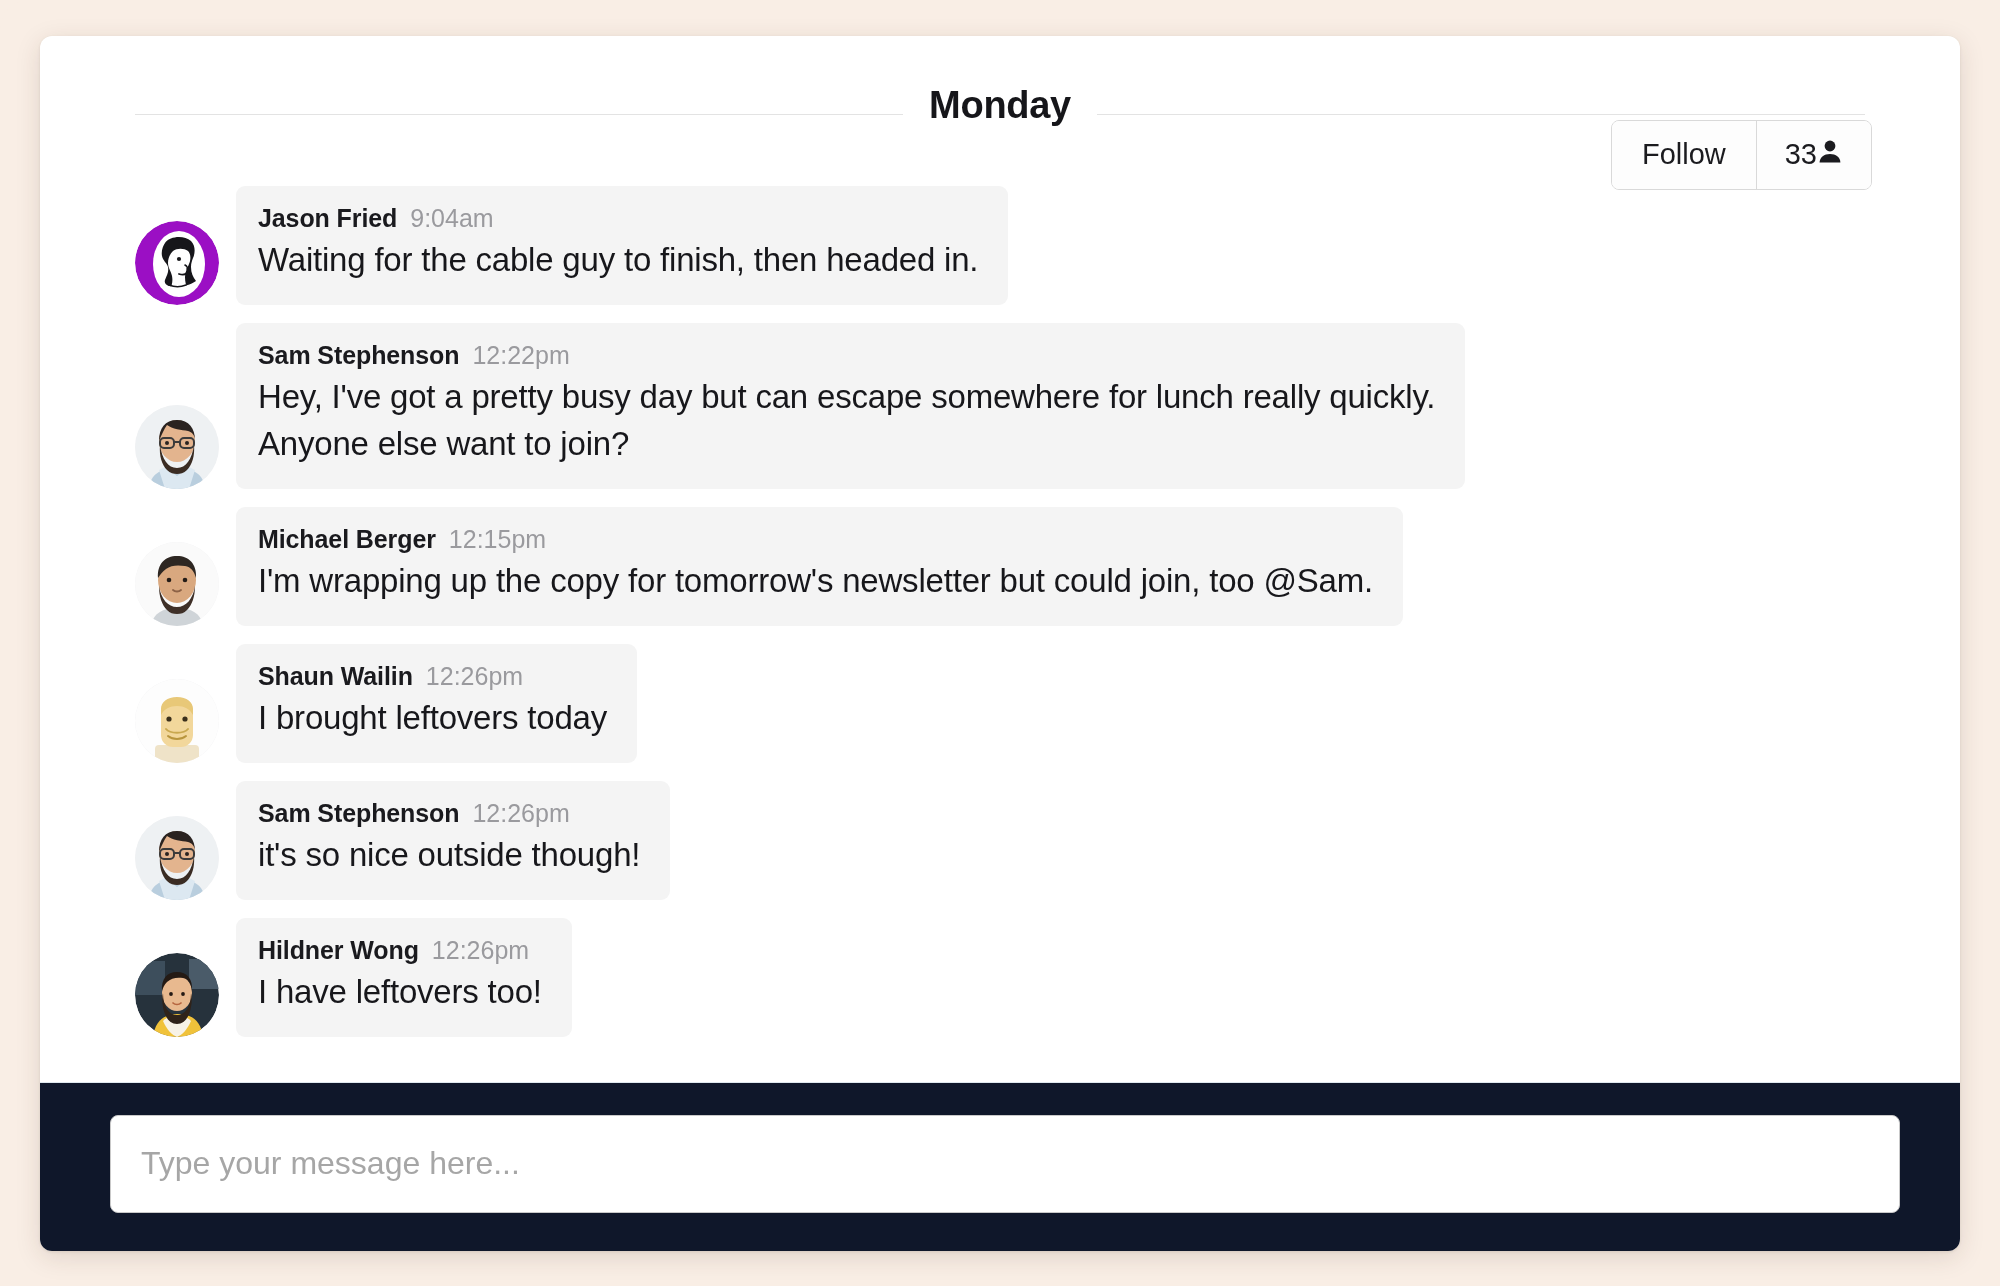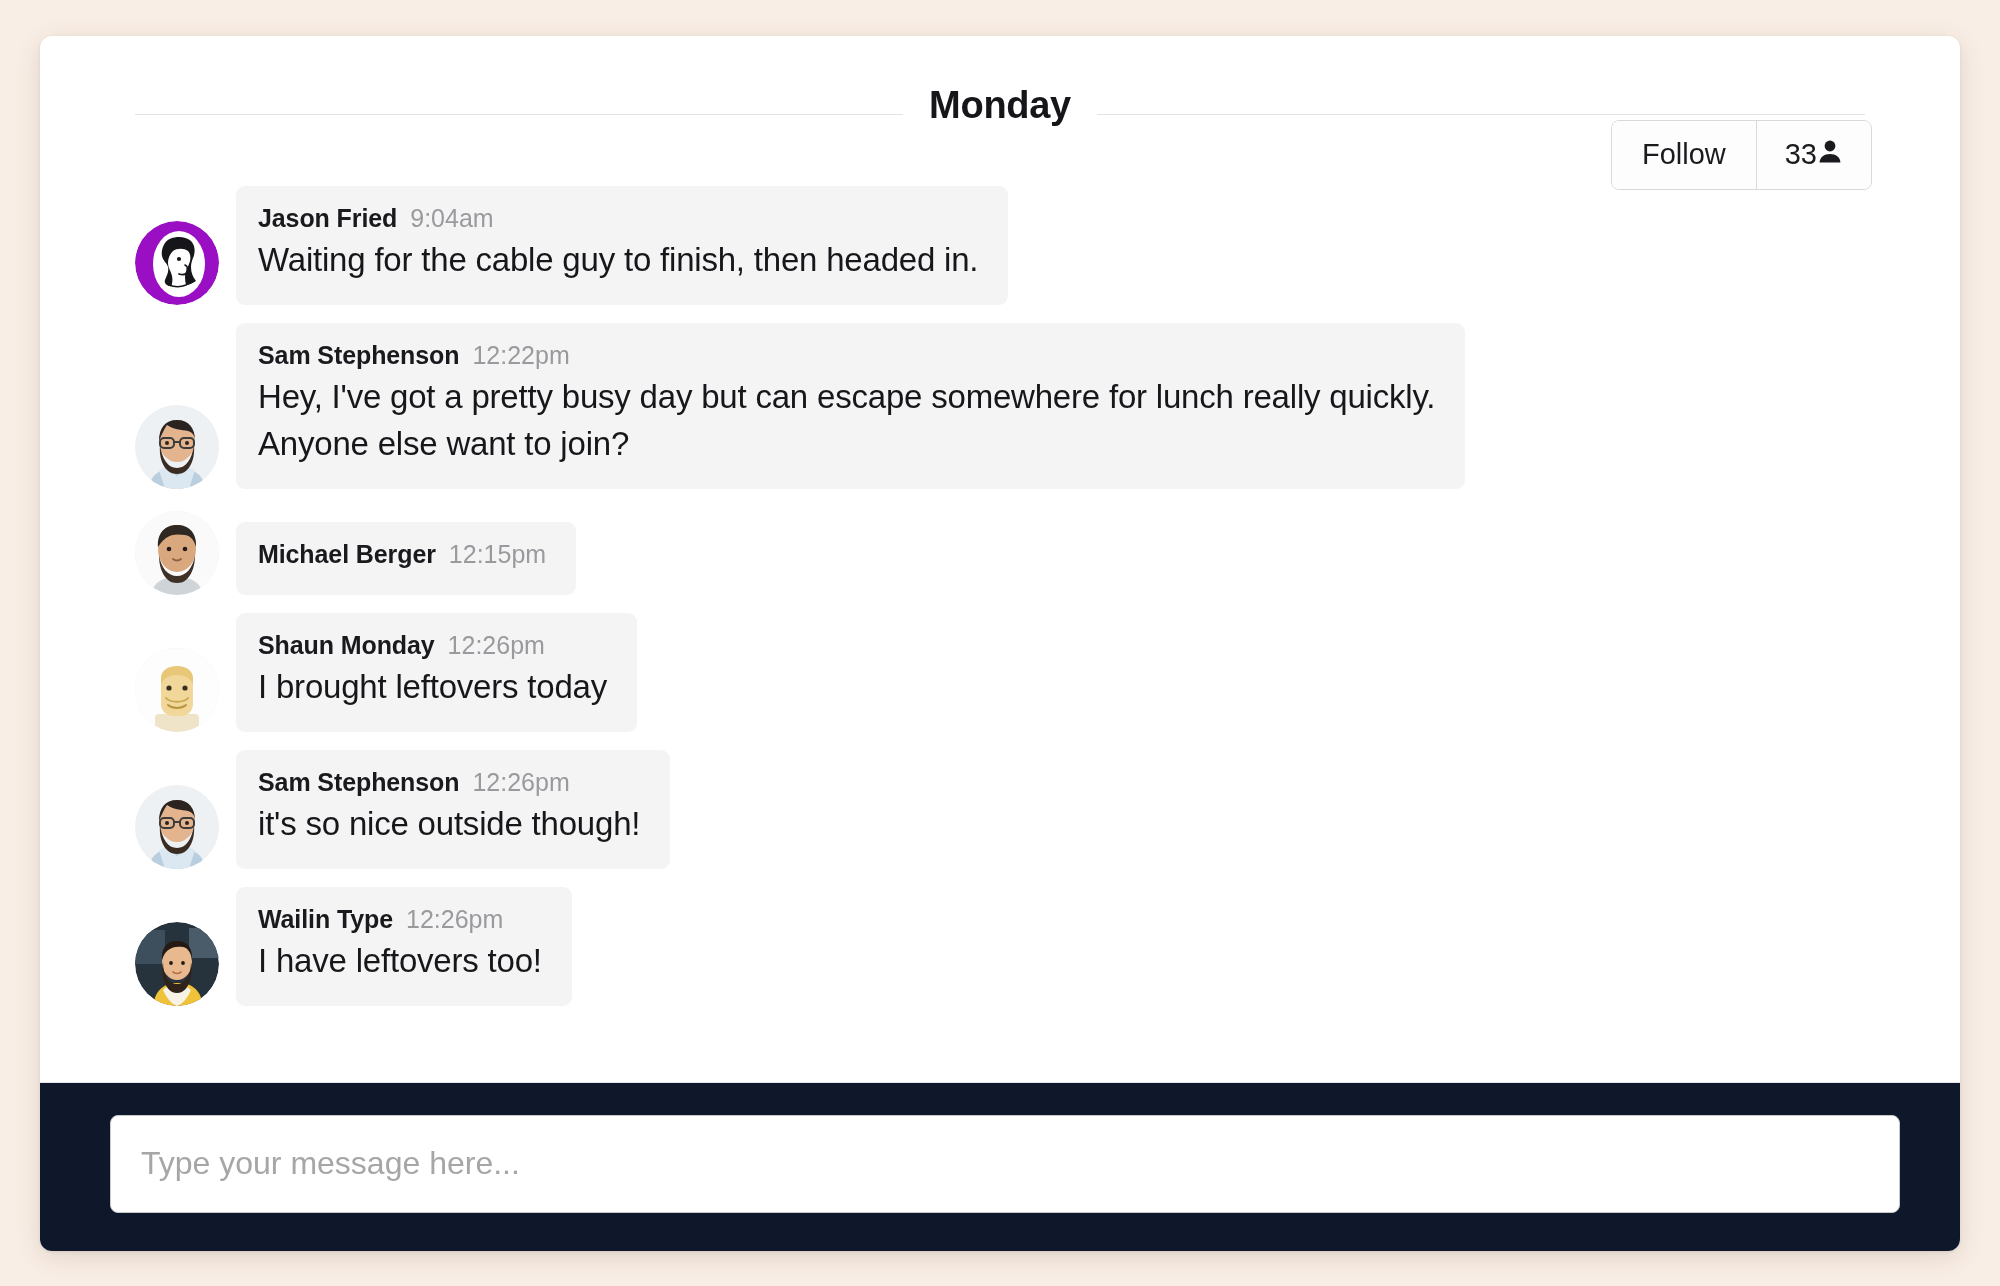--- a/index.html
+++ b/index.html
@@ -244,39 +244,40 @@
             <circle cx="34" cy="38" r="2.3" fill="#241c17"></circle>
             <circle cx="50" cy="38" r="2.3" fill="#241c17"></circle>
             <path d="M38 48c2 2 6 2 8 0" stroke="#8d6246" stroke-width="1.8" fill="none" stroke-linecap="round"></path>
           </svg>
         </div>
         <div class="bubble">
           <div class="meta">
             <span class="author">Michael Berger</span>
             <span class="time">12:15pm</span>
           </div>
+          <div class="body">I'm wrapping up the copy for tomorrow's newsletter but could join, too @Sam.</div>
         </div>
       </div>
 
       <div class="msg-row">
         <div class="avatar">
           <svg viewBox="0 0 84 84" aria-hidden="true">
             <circle cx="42" cy="42" r="42" fill="#fdfdfd"></circle>
             <rect x="20" y="66" width="44" height="18" rx="4" fill="#efe3c8"></rect>
             <rect x="26" y="20" width="32" height="48" rx="12" fill="#f2d79b"></rect>
             <path d="M26 30c0-7 6-12 16-12s16 5 16 12v6c-3-6-9-9-16-9s-13 3-16 9z" fill="#e8c878"></path>
             <circle cx="34" cy="40" r="2.6" fill="#3a2f1c"></circle>
             <circle cx="50" cy="40" r="2.6" fill="#3a2f1c"></circle>
             <path d="M31 50c4 5 18 5 22 0" stroke="#c9a84f" stroke-width="2" fill="none" stroke-linecap="round"></path>
             <path d="M33 57c5 4 13 4 18 0" stroke="#b8953d" stroke-width="2" fill="none" stroke-linecap="round"></path>
           </svg>
         </div>
         <div class="bubble">
           <div class="meta">
-            <span class="author">Shaun Monday</span>
+            <span class="author">Shaun Wailin</span>
             <span class="time">12:26pm</span>
           </div>
           <div class="body">I brought leftovers today</div>
         </div>
       </div>
 
       <div class="msg-row">
         <div class="avatar">
           <svg viewBox="0 0 84 84" aria-hidden="true">
             <circle cx="42" cy="42" r="42" fill="#eef1f3"></circle>
@@ -312,21 +313,21 @@
             <ellipse cx="42" cy="40" rx="15" ry="18" fill="#e8b98f"></ellipse>
             <path d="M27 38c-1-12 5-19 15-19s16 7 15 19c-1-8-4-12-9-13-6-1-12 0-16 4-3 3-4 6-5 9z" fill="#241a14"></path>
             <path d="M28 40c0 14 6 22 14 22s14-8 14-22c1 4 1 9 0 14-2 11-7 17-14 17s-12-6-14-17c-1-5-1-10 0-14z" fill="#2f231a"></path>
             <circle cx="36" cy="41" r="1.9" fill="#241a14"></circle>
             <circle cx="48" cy="41" r="1.9" fill="#241a14"></circle>
             <path d="M38 50c2 2 6 2 8 0" stroke="#b6653f" stroke-width="1.7" fill="none" stroke-linecap="round"></path>
           </svg>
         </div>
         <div class="bubble">
           <div class="meta">
-            <span class="author">Wailin Type</span>
+            <span class="author">Hildner Wong</span>
             <span class="time">12:26pm</span>
           </div>
           <div class="body">I have leftovers too!</div>
         </div>
       </div>
 
     </div>
 
     <div class="composer">
       <input class="composer-input" type="text" placeholder="Type your message here..." style="">

